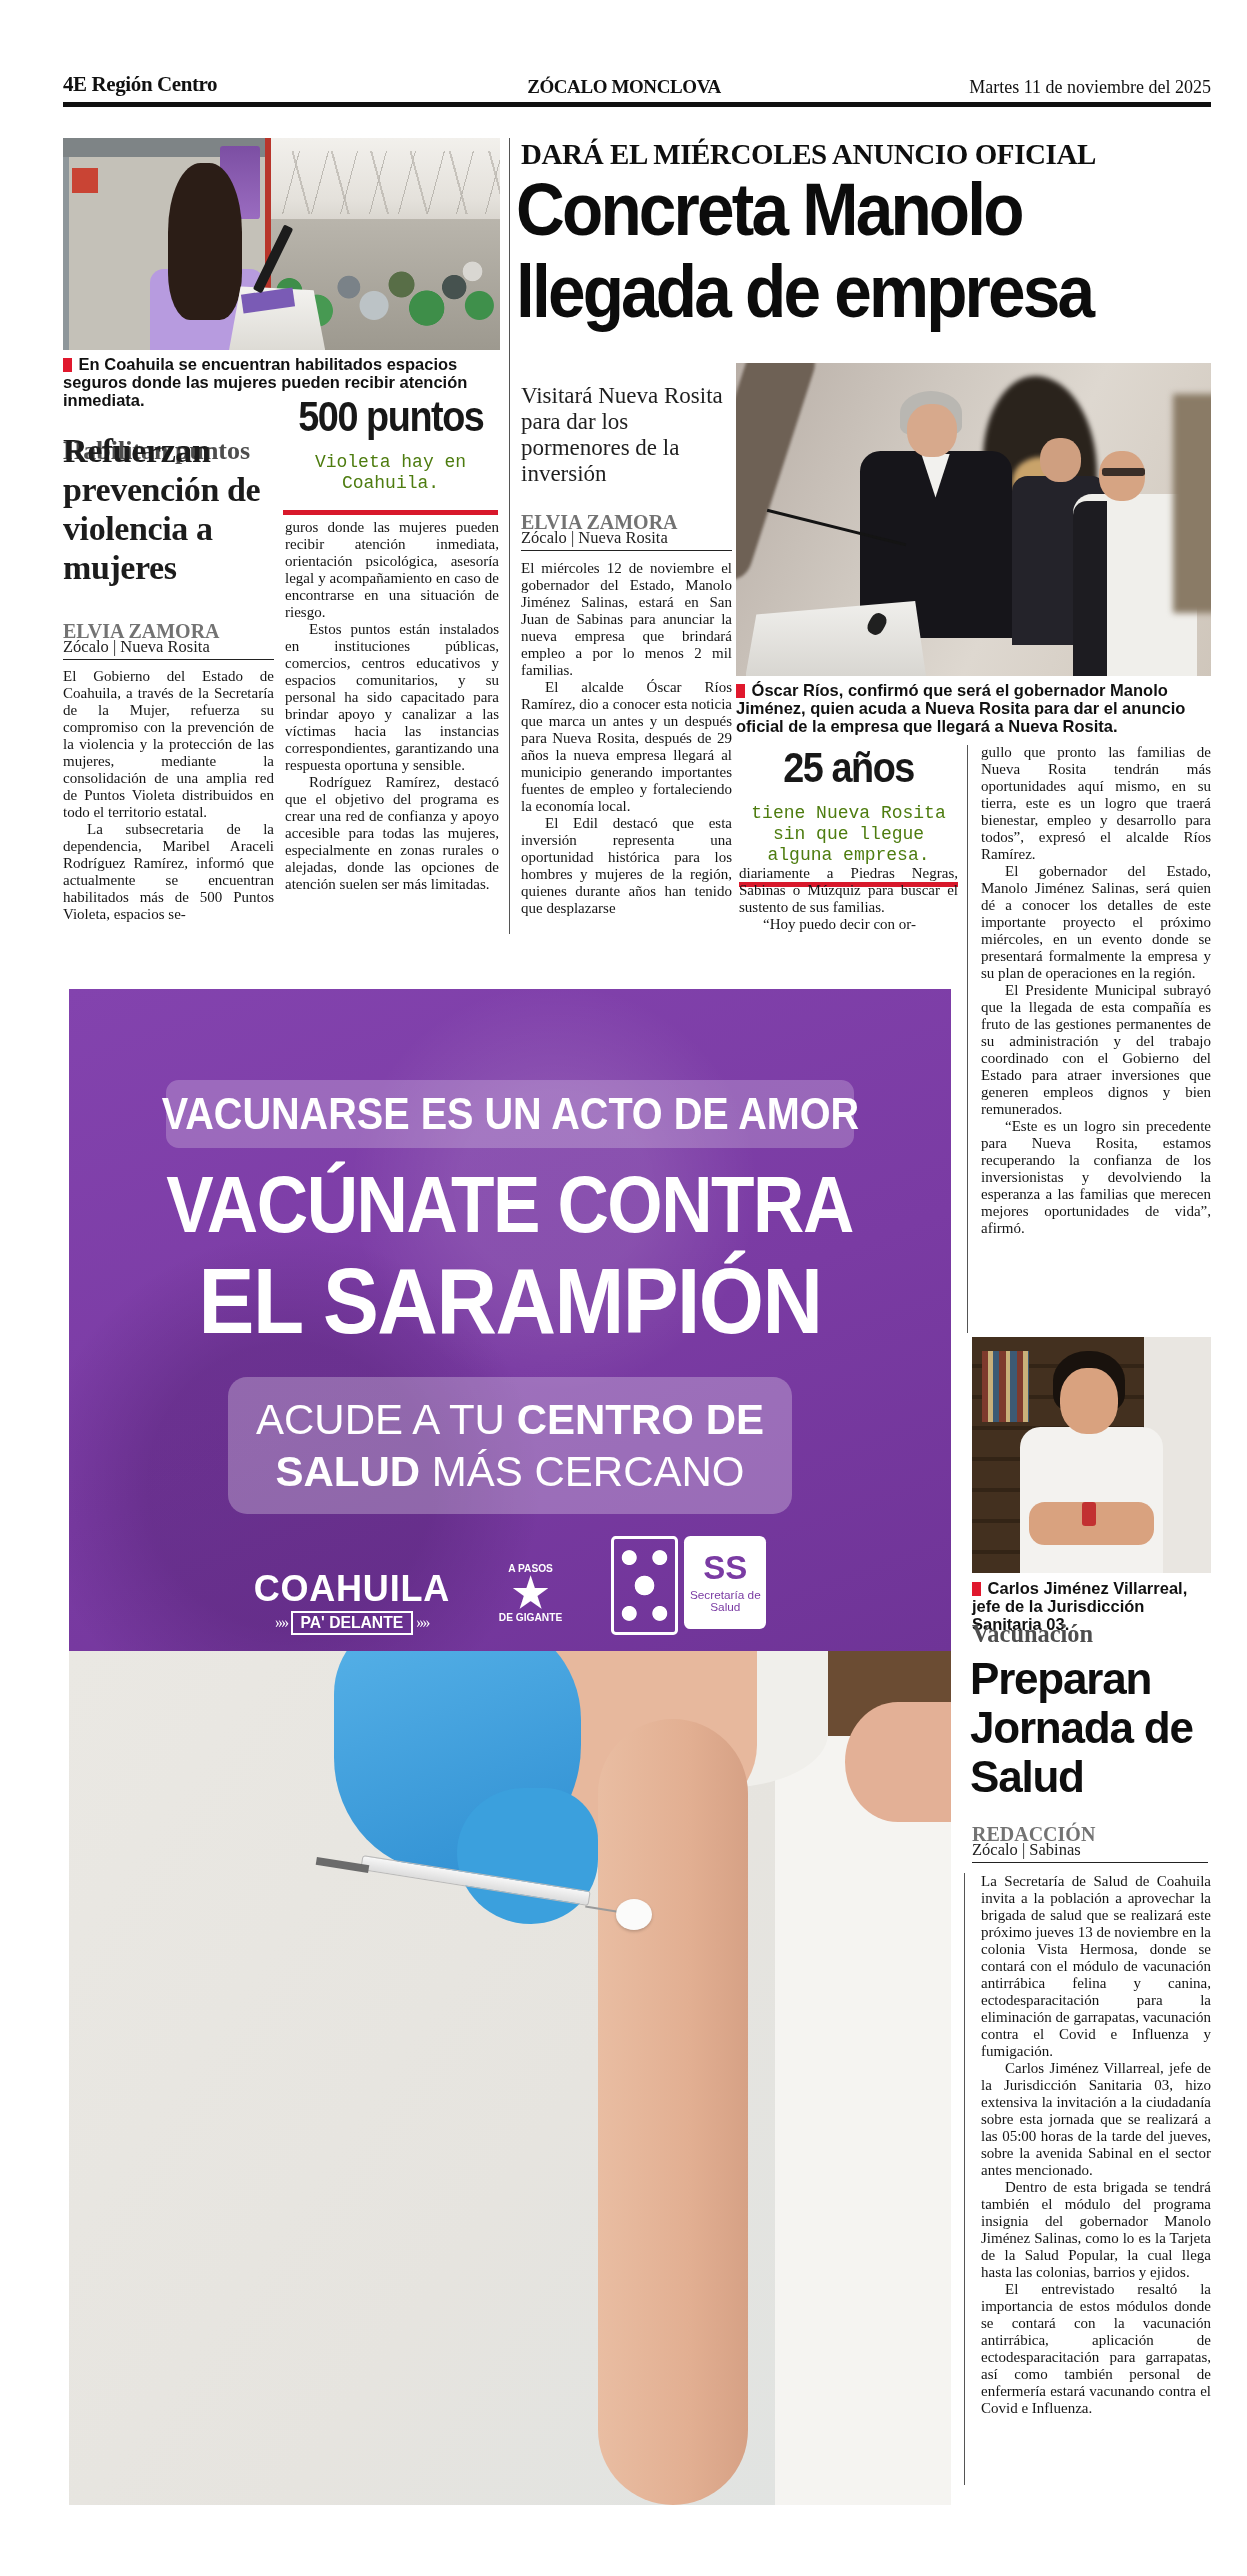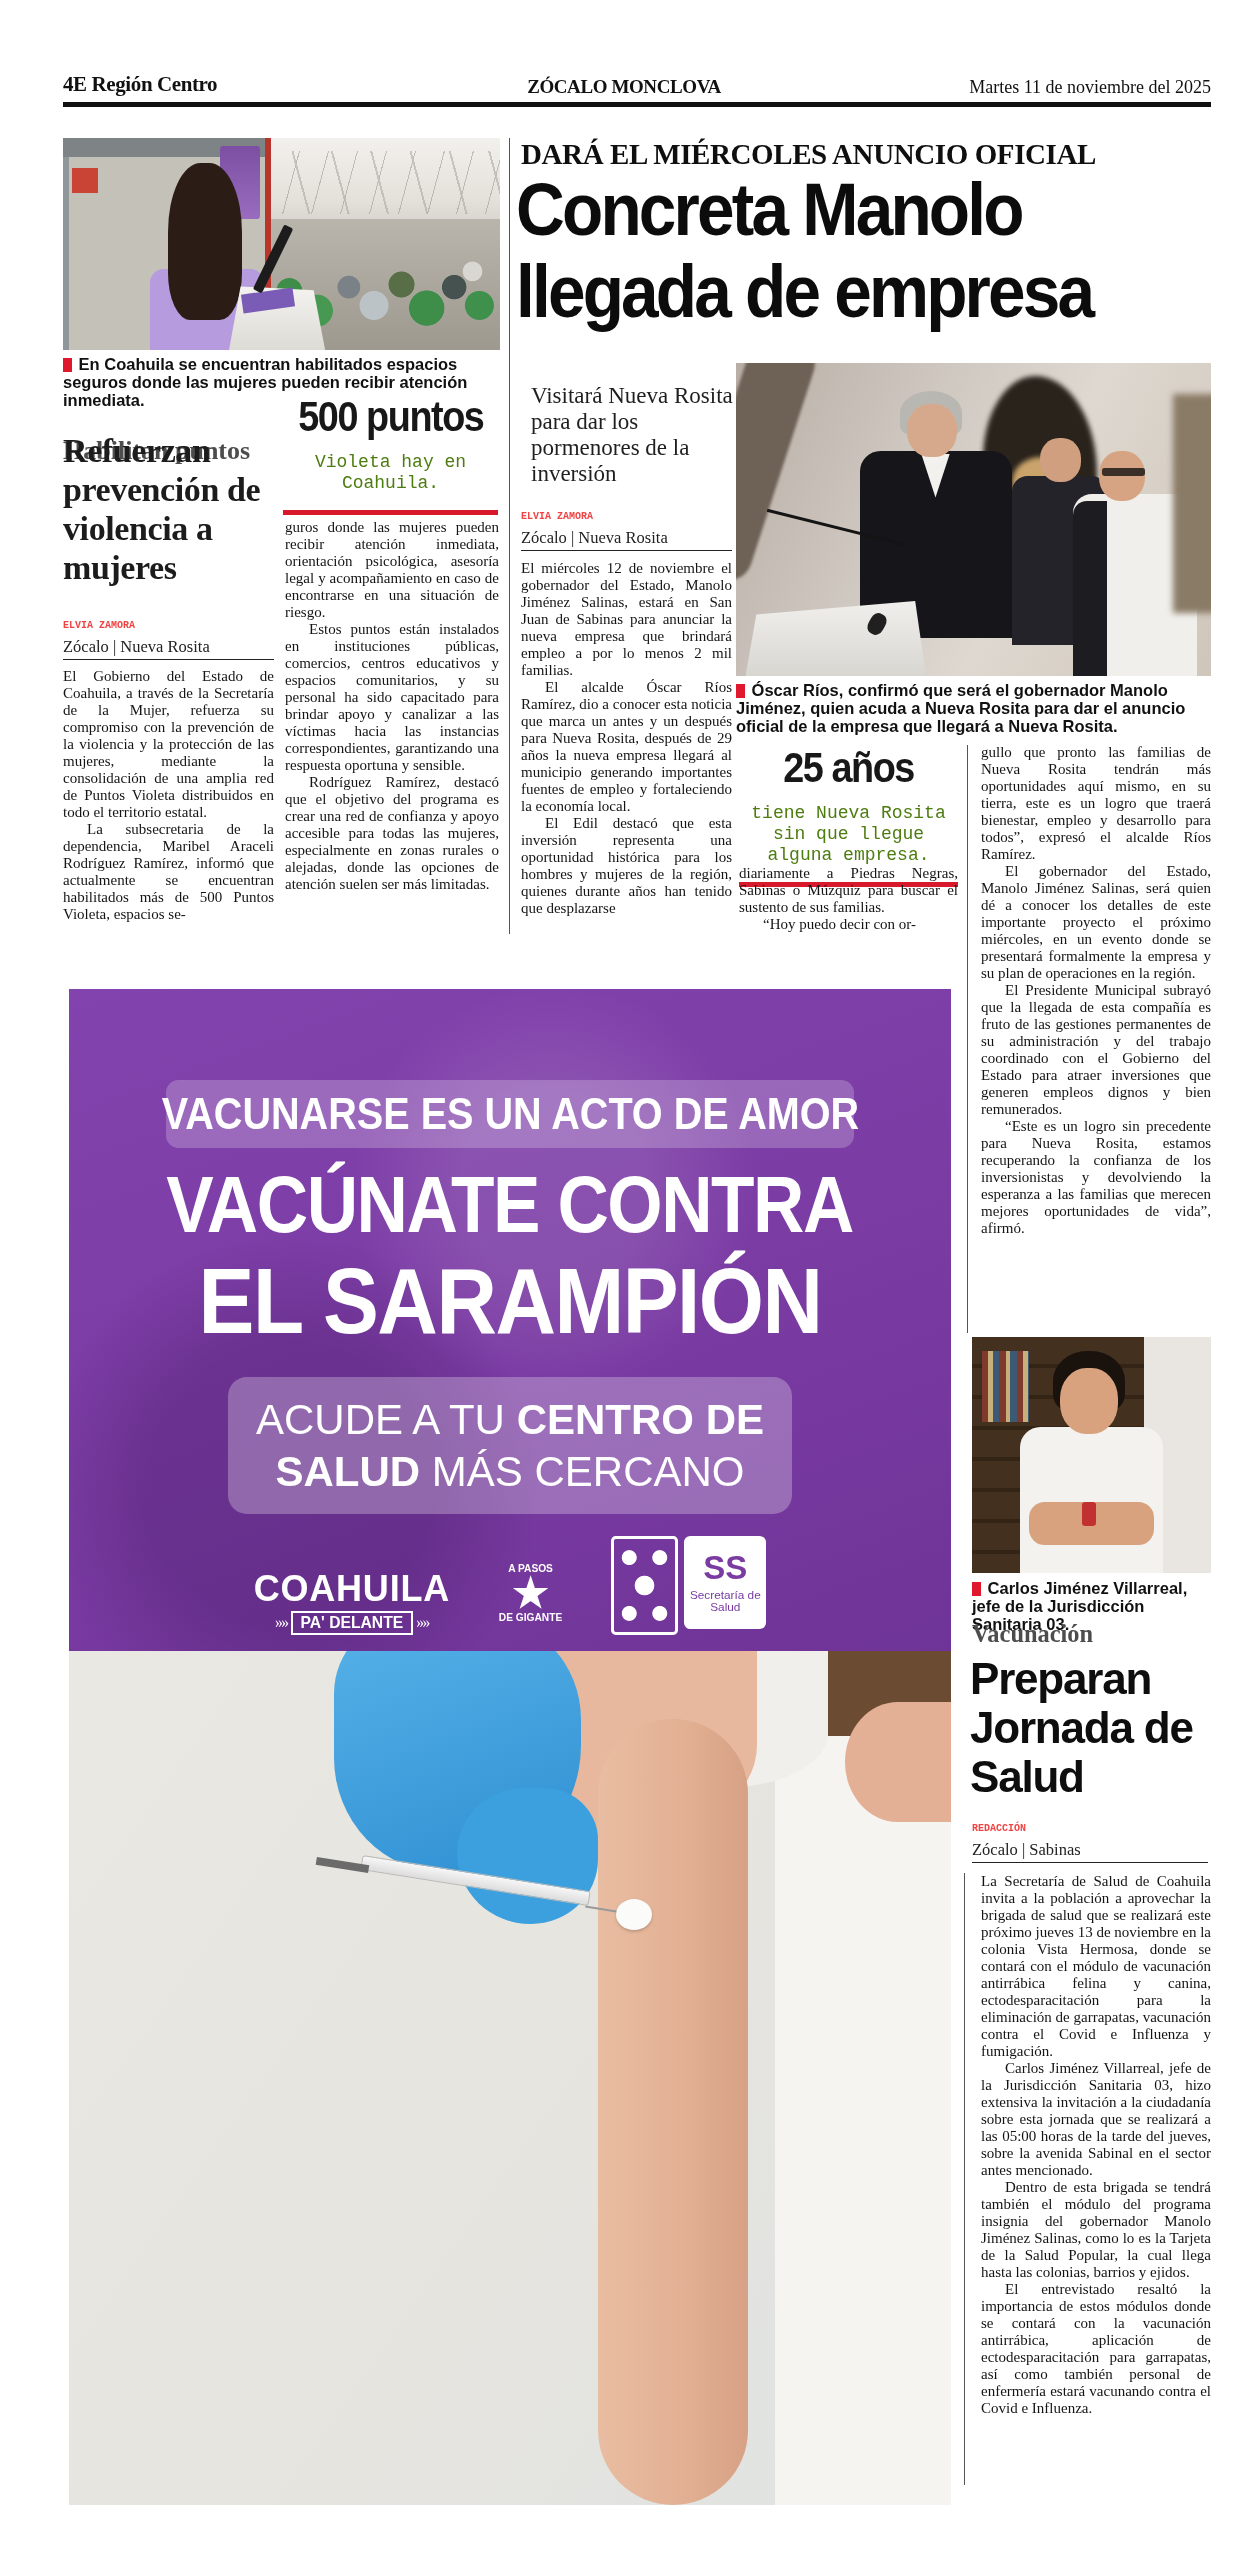--- a/index.html
+++ b/index.html
@@ -9,41 +9,41 @@
   
   .hdr-section{left:63px;top:72px;font-size:21px;font-weight:bold;letter-spacing:-0.4px;color:#111;}
   .hdr-mast{left:0;right:0;top:76px;text-align:center;font-size:19px;font-weight:bold;letter-spacing:-0.4px;color:#111;}
   .hdr-date{right:37px;top:77px;font-size:18px;color:#111;}
   .hdr-rule{left:63px;top:102px;width:1148px;height:4.7px;background:#101010;}
   
   .sans{font-family:"Liberation Sans",sans-serif;}
   .caption{font-family:"Liberation Sans",sans-serif;font-weight:bold;font-size:16.5px;line-height:18px;color:#111;}
   .redsq{display:inline-block;width:8.6px;height:14px;background:#e0182d;margin-right:7px;vertical-align:-1.6px;}
   .kicker{font-weight:bold;color:#4d4d4d;}
-  .byline-name{font-family:Liberation Mono, monospace;font-weight:bold;font-size:10px;color:#ef4444;}
+  .byline-name{font-family:Liberation Serif, serif;font-weight:bold;font-size:20px;color:#737373;}
   .byline-place{font-size:16.5px;color:#222;}
   .thinrule{height:0;border-top:1.6px solid #222;}
   .bodycol{font-size:15px;line-height:17px;color:#141414;overflow:hidden;}
   .bodycol p{margin:0;text-align:justify;}
   .bodycol p.ind{text-indent:1.6em;}
   .vrule{width:0.8px;background:#555;}
   .heavy{font-family:"Liberation Sans",sans-serif;font-weight:bold;}
   .cond{display:inline-block;transform:scaleX(0.9);transform-origin:left center;white-space:nowrap;}
   .condc{display:inline-block;transform:scaleX(0.9);transform-origin:center;white-space:nowrap;}
   
   .statbox{text-align:center;}
   .stat-value{font-family:"Liberation Sans",sans-serif;font-weight:bold;font-size:42px;letter-spacing:-1.6px;color:#181818;}
   .stat-text{font-family:Liberation Mono, monospace;font-size:18px;line-height:21px;color:#4d7c0f;margin-top:11px;}
   .stat-rule{height:5.5px;background:#d8182b;margin-top:15.7px;}
   
   .h-left{font-size:34px;line-height:39px;font-weight:bold;color:#1c1c1c;letter-spacing:-0.4px;}
   .kicker-big{font-size:29px;font-weight:bold;letter-spacing:-0.4px;color:#0f0f0f;}
   .h-main{font-family:"Liberation Sans",sans-serif;font-weight:bold;font-size:75px;line-height:82px;
           letter-spacing:-3.1px;color:#0c0c0c;}
-  .deck{font-size:23px;line-height:26px;color:#1f1f1f;margin-left:10px;}
+  .deck{font-size:23px;line-height:26px;color:#1f1f1f;}
   .h-bottom{font-family:"Liberation Sans",sans-serif;font-weight:bold;font-size:44px;line-height:49px;
             letter-spacing:-1.2px;color:#0e0e0e;}
   .dblrule{height:6.3px;border-top:1.6px solid #333;border-bottom:1.6px solid #333;}
   
   .photo{overflow:hidden;}
   .photo *{position:absolute;}
   .photo1{background:linear-gradient(180deg,#c6c3ba 0%,#b8b4ab 60%,#a8a49a 100%);}
   .p1-store{left:0;top:0;width:47%;height:100%;background:linear-gradient(90deg,#8f979b 0 3%,#c4c1b8 3% 100%);}
   .p1-awning{left:0;top:0;width:47%;height:9%;background:#7e8486;}
   .p1-poster-purple{left:36%;top:4%;width:9%;height:34%;background:linear-gradient(#7c4fa3,#9a6cc0);border-radius:3.1px;}

